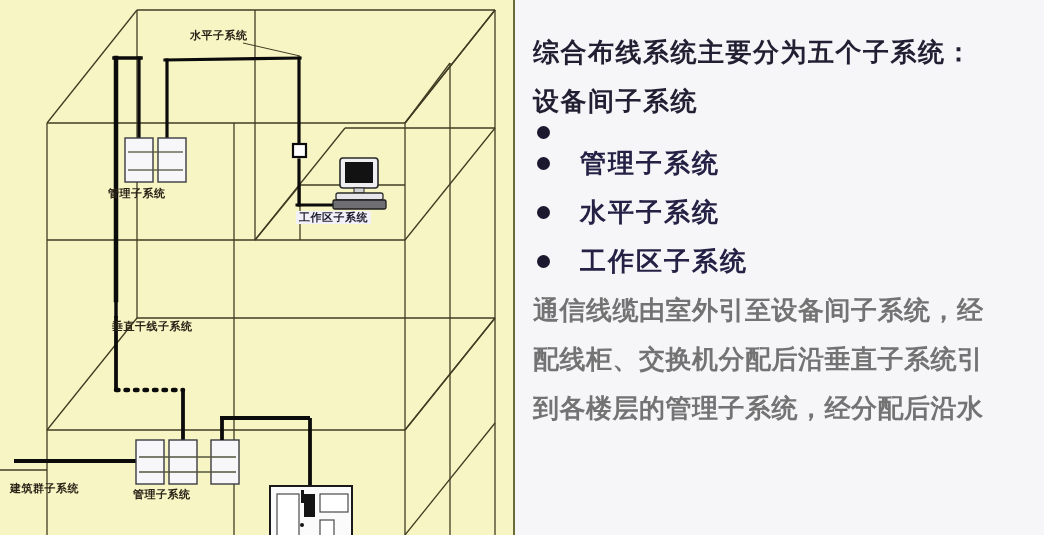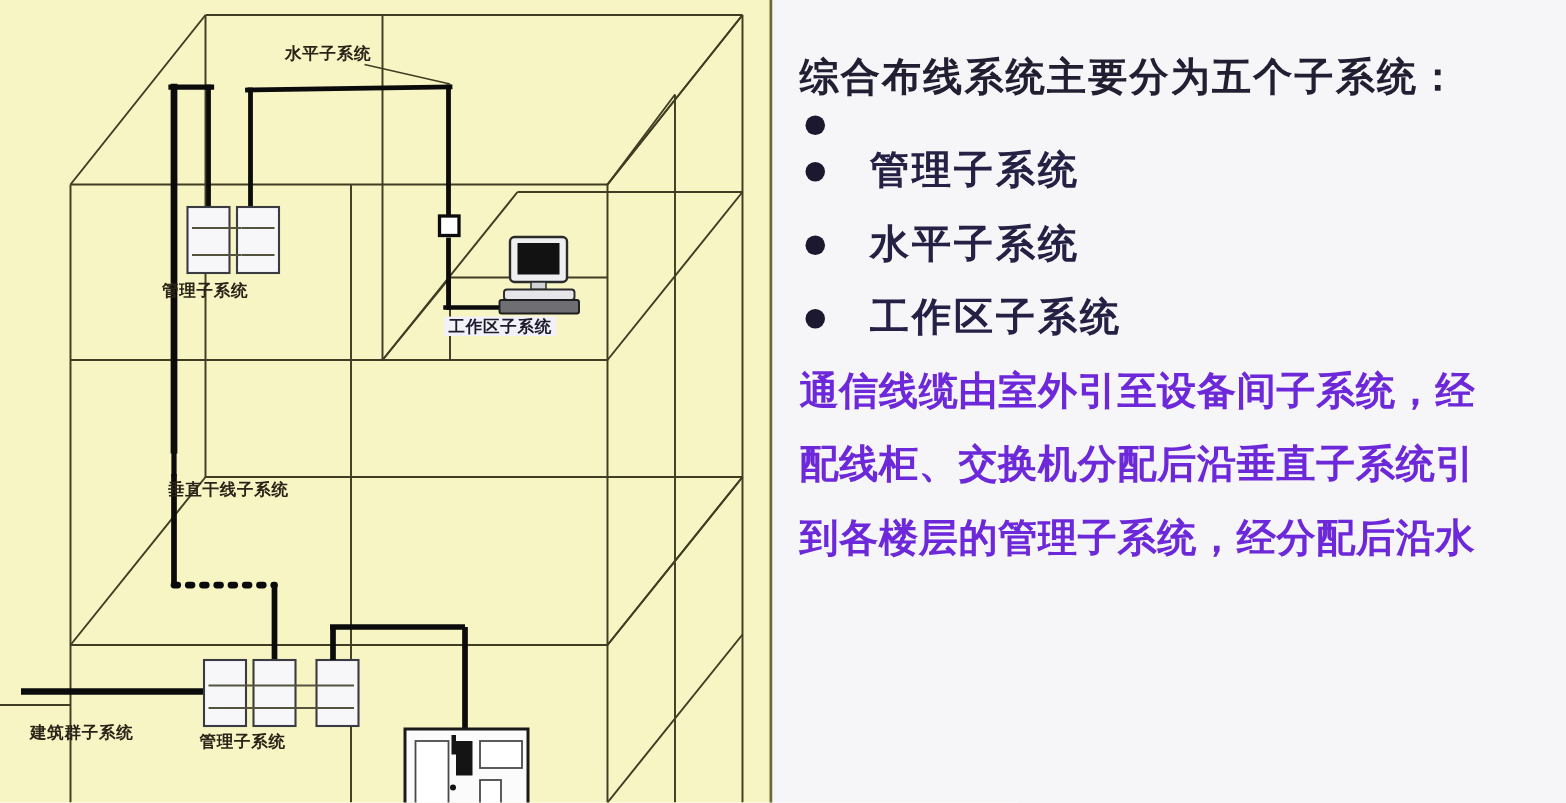--- a/index.html
+++ b/index.html
@@ -95,21 +95,21 @@
     font-size: 26px;
     font-weight: 700;
     color: #252145;
     letter-spacing: 2px;
     white-space: nowrap;
   }
   .tp-para {
     font-family: "DejaVu Sans", "Liberation Sans", sans-serif;
     font-size: 26px;
     font-weight: 700;
-    color: #6d28d9;
+    color: #737373;
     letter-spacing: 0.5px;
     line-height: 49px;
     white-space: nowrap;
   }
   .tp-para.clipped {
     overflow: hidden;
     height: 34px;
   }
 </style>
 </head>
@@ -255,29 +255,30 @@
     </svg>
 
     <div class="diag-label" style="left:190px; top:30px;">水平子系统</div>
 
     <div class="diag-label" style="left:108px; top:188px;">管理子系统</div>
 
     <div class="diag-label highlight" style="left:296px; top:211px;">工作区子系统</div>
 
     <div class="diag-label" style="left:112px; top:321px;">垂直干线子系统</div>
 
-    <div class="diag-label" style="left:20px; top:483px;">建筑群子系统</div>
+    <div class="diag-label" style="left:10px; top:483px;">建筑群子系统</div>
 
     <div class="diag-label" style="left:133px; top:489px;">管理子系统</div>
   </div>
 
   <div id="text-panel">
 
     <div class="tp-line">综合布线系统主要分为五个子系统：</div>
 
+    <div class="tp-line">设备间子系统</div>
 
     <div class="tp-bullet-line">
       <span class="tp-dot"></span>
     </div>
 
     <div class="tp-bullet-line">
       <span class="tp-dot"></span>
       <span class="tp-bullet-text">管理子系统</span>
     </div>
 

